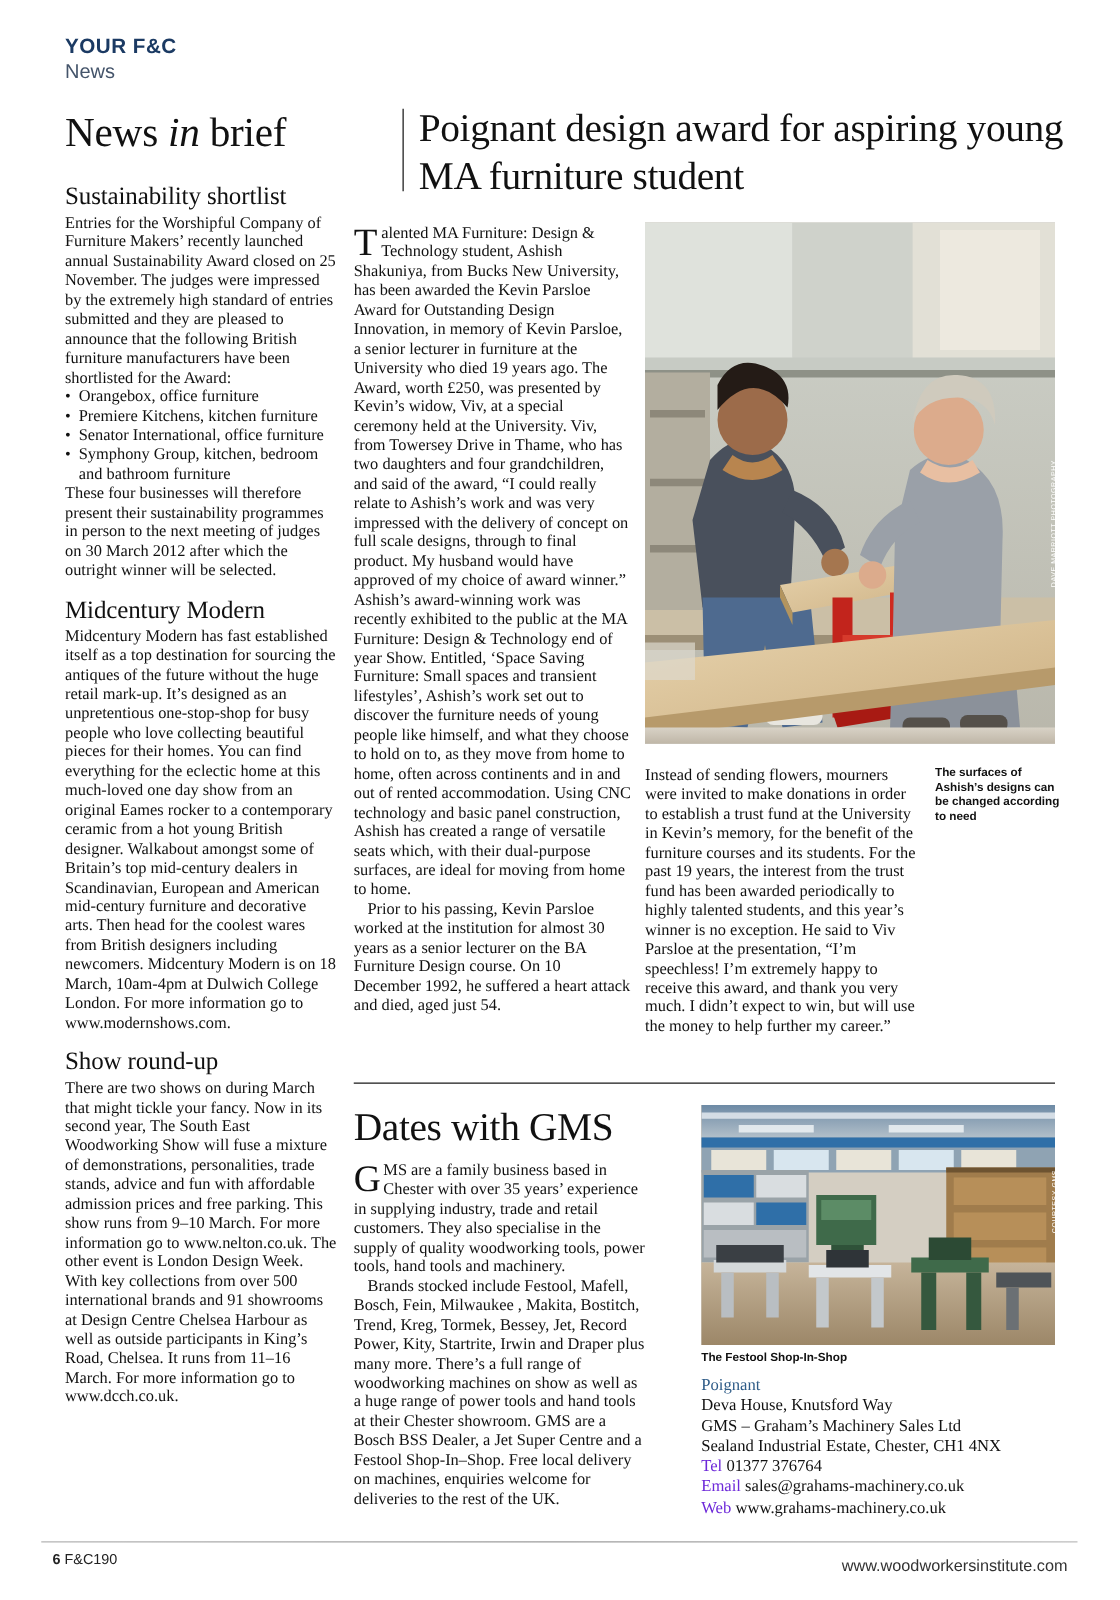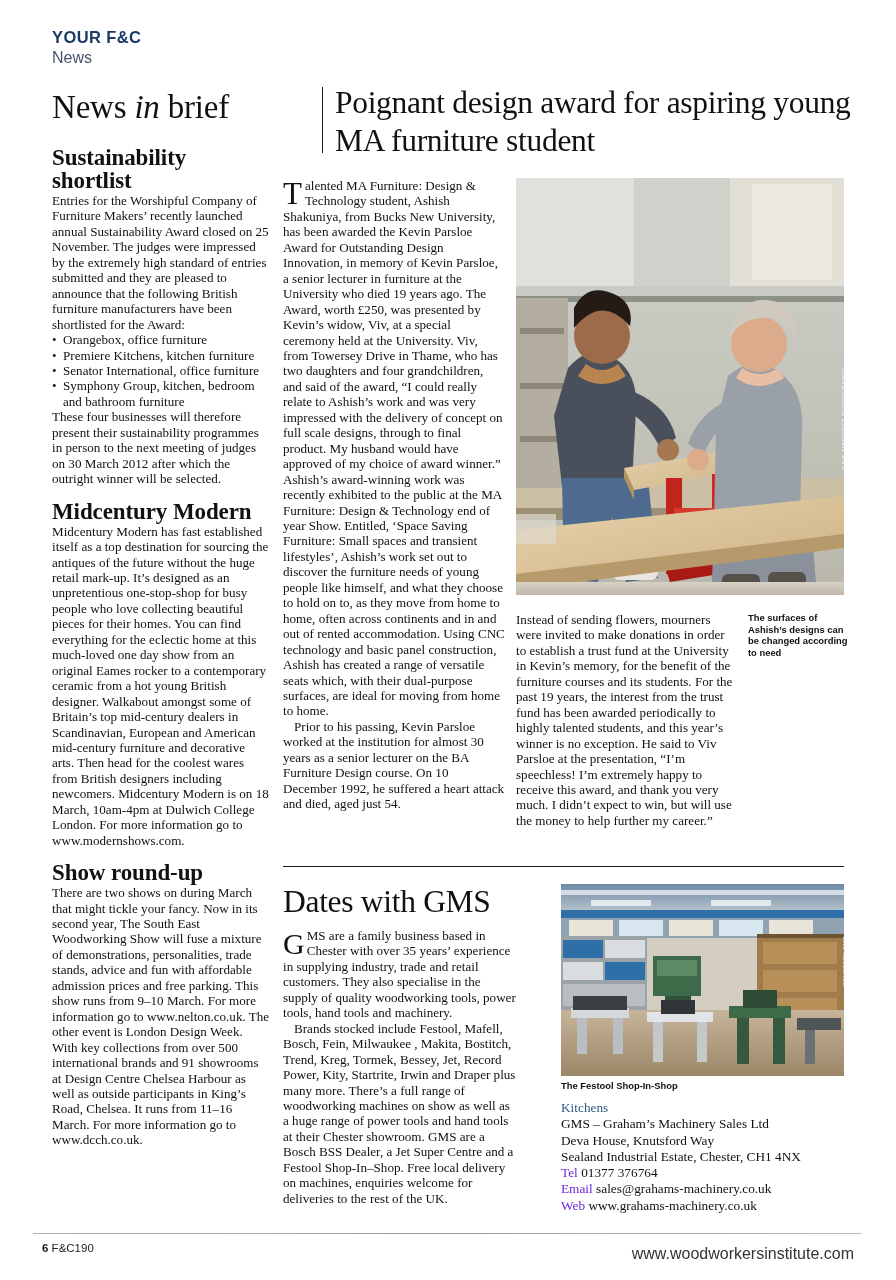--- a/index.html
+++ b/index.html
@@ -44,21 +44,21 @@
   
   .col{position:absolute;font-size:13.1px;line-height:15.45px;text-align:left;}
   .col p{margin:0;}
   .col p.ind{text-indent:11px;}
 
   .c1{left:52px;top:146px;width:218px;}
   .c2{left:283px;top:178px;width:222px;}
   .c3{left:516px;top:612px;width:222px;}
 
   h2.sub{
-    font-size:23px;line-height:23px;font-weight:bold;
+    font-size:20px;line-height:23px;font-weight:normal;
     margin:0 0 1px 0;letter-spacing:-0.1px;
   }
   .gap{height:13px;}
   ul.bul{list-style:none;margin:0;padding:0;}
   ul.bul li{
     position:relative;padding-left:11px;
     font-size:13.1px;line-height:15.45px;
   }
   ul.bul li:before{content:"\2022";position:absolute;left:0;top:0;}
 
@@ -124,21 +124,21 @@
   
   .foot-rule{position:absolute;left:33px;top:1233px;width:829px;height:1px;
     background:linear-gradient(to right,#b4b4b4,#9b9b9b,#bdbdbd);}
   .foot-left{
     position:absolute;left:42px;top:1242px;
     font-family:"Liberation Sans", sans-serif;font-size:11.5px;color:#222;text-align:right;
   }
   .foot-left b{font-weight:bold;}
   .foot-right{
     position:absolute;right:42px;top:1245px;
-    font-family:"Liberation Sans", sans-serif;font-size:16px;color:#333;
+    font-family:"Liberation Sans", sans-serif;font-size:13px;color:#333;
   }
 </style>
 </head>
 <body>
 
 <div class="page">
 
   <div class="runhead">
     <div class="brand">YOUR F&amp;C</div>
     <div class="section">News</div>
@@ -343,23 +343,23 @@
       </g>
       <rect x="236" y="134" width="44" height="12" fill="#4f5458"></rect>
       <rect x="244" y="146" width="10" height="34" fill="#6b7074"></rect>
     </svg>
     <div class="gms-credit">COURTESY GMS</div>
   </div>
 
   <div class="gms-cap">The Festool Shop-In-Shop</div>
 
   <div class="contact">
-    <div class="hd">Kitchens</div>
+    <div class="hd">Poignant</div>
+    <div>Deva House, Knutsford Way</div>
     <div>GMS – Graham’s Machinery Sales Ltd</div>
-    <div>Deva House, Knutsford Way</div>
     <div>Sealand Industrial Estate, Chester, CH1 4NX</div>
     <div><span class="lbl">Tel</span> <span>01377 376764</span></div>
     <div><span class="lbl">Email</span> <span>sales@grahams-machinery.co.uk</span></div>
     <div><span class="lbl">Web</span> <span>www.grahams-machinery.co.uk</span></div>
   </div>
 
   <div class="foot-rule"></div>
   <div class="foot-left"><b>6</b> <span>F&amp;C190</span></div>
   <div class="foot-right">www.woodworkersinstitute.com</div>
 

